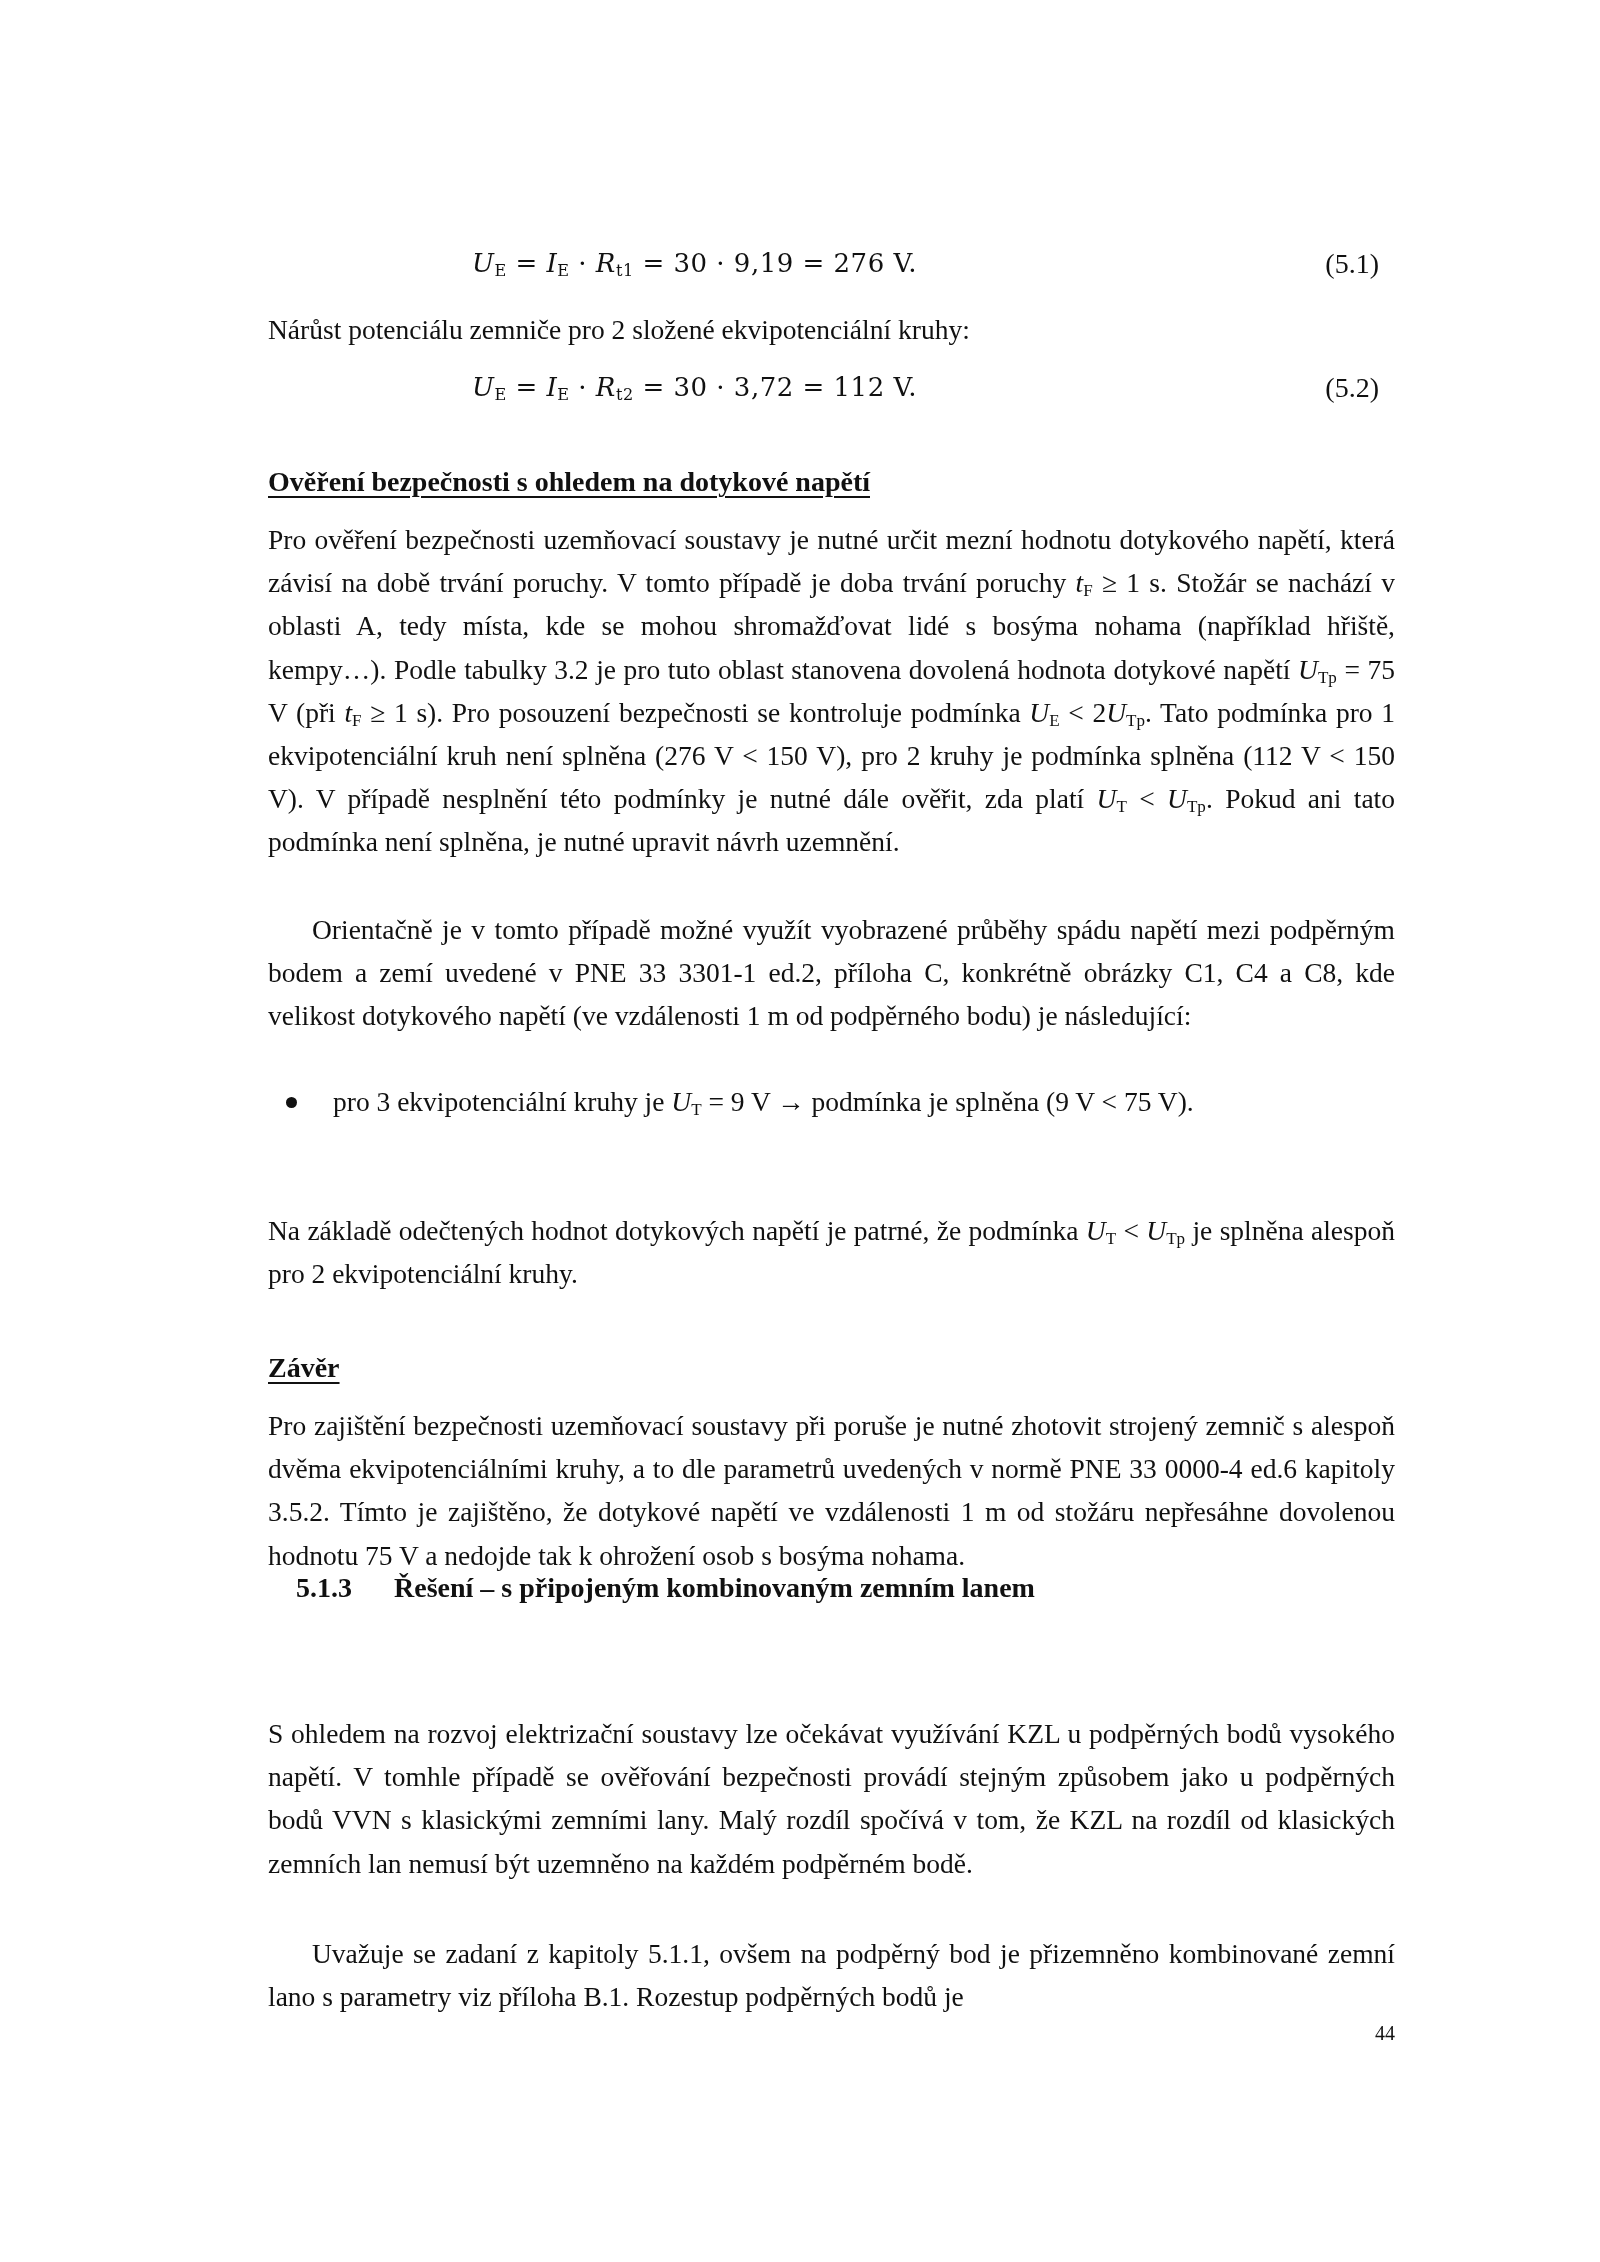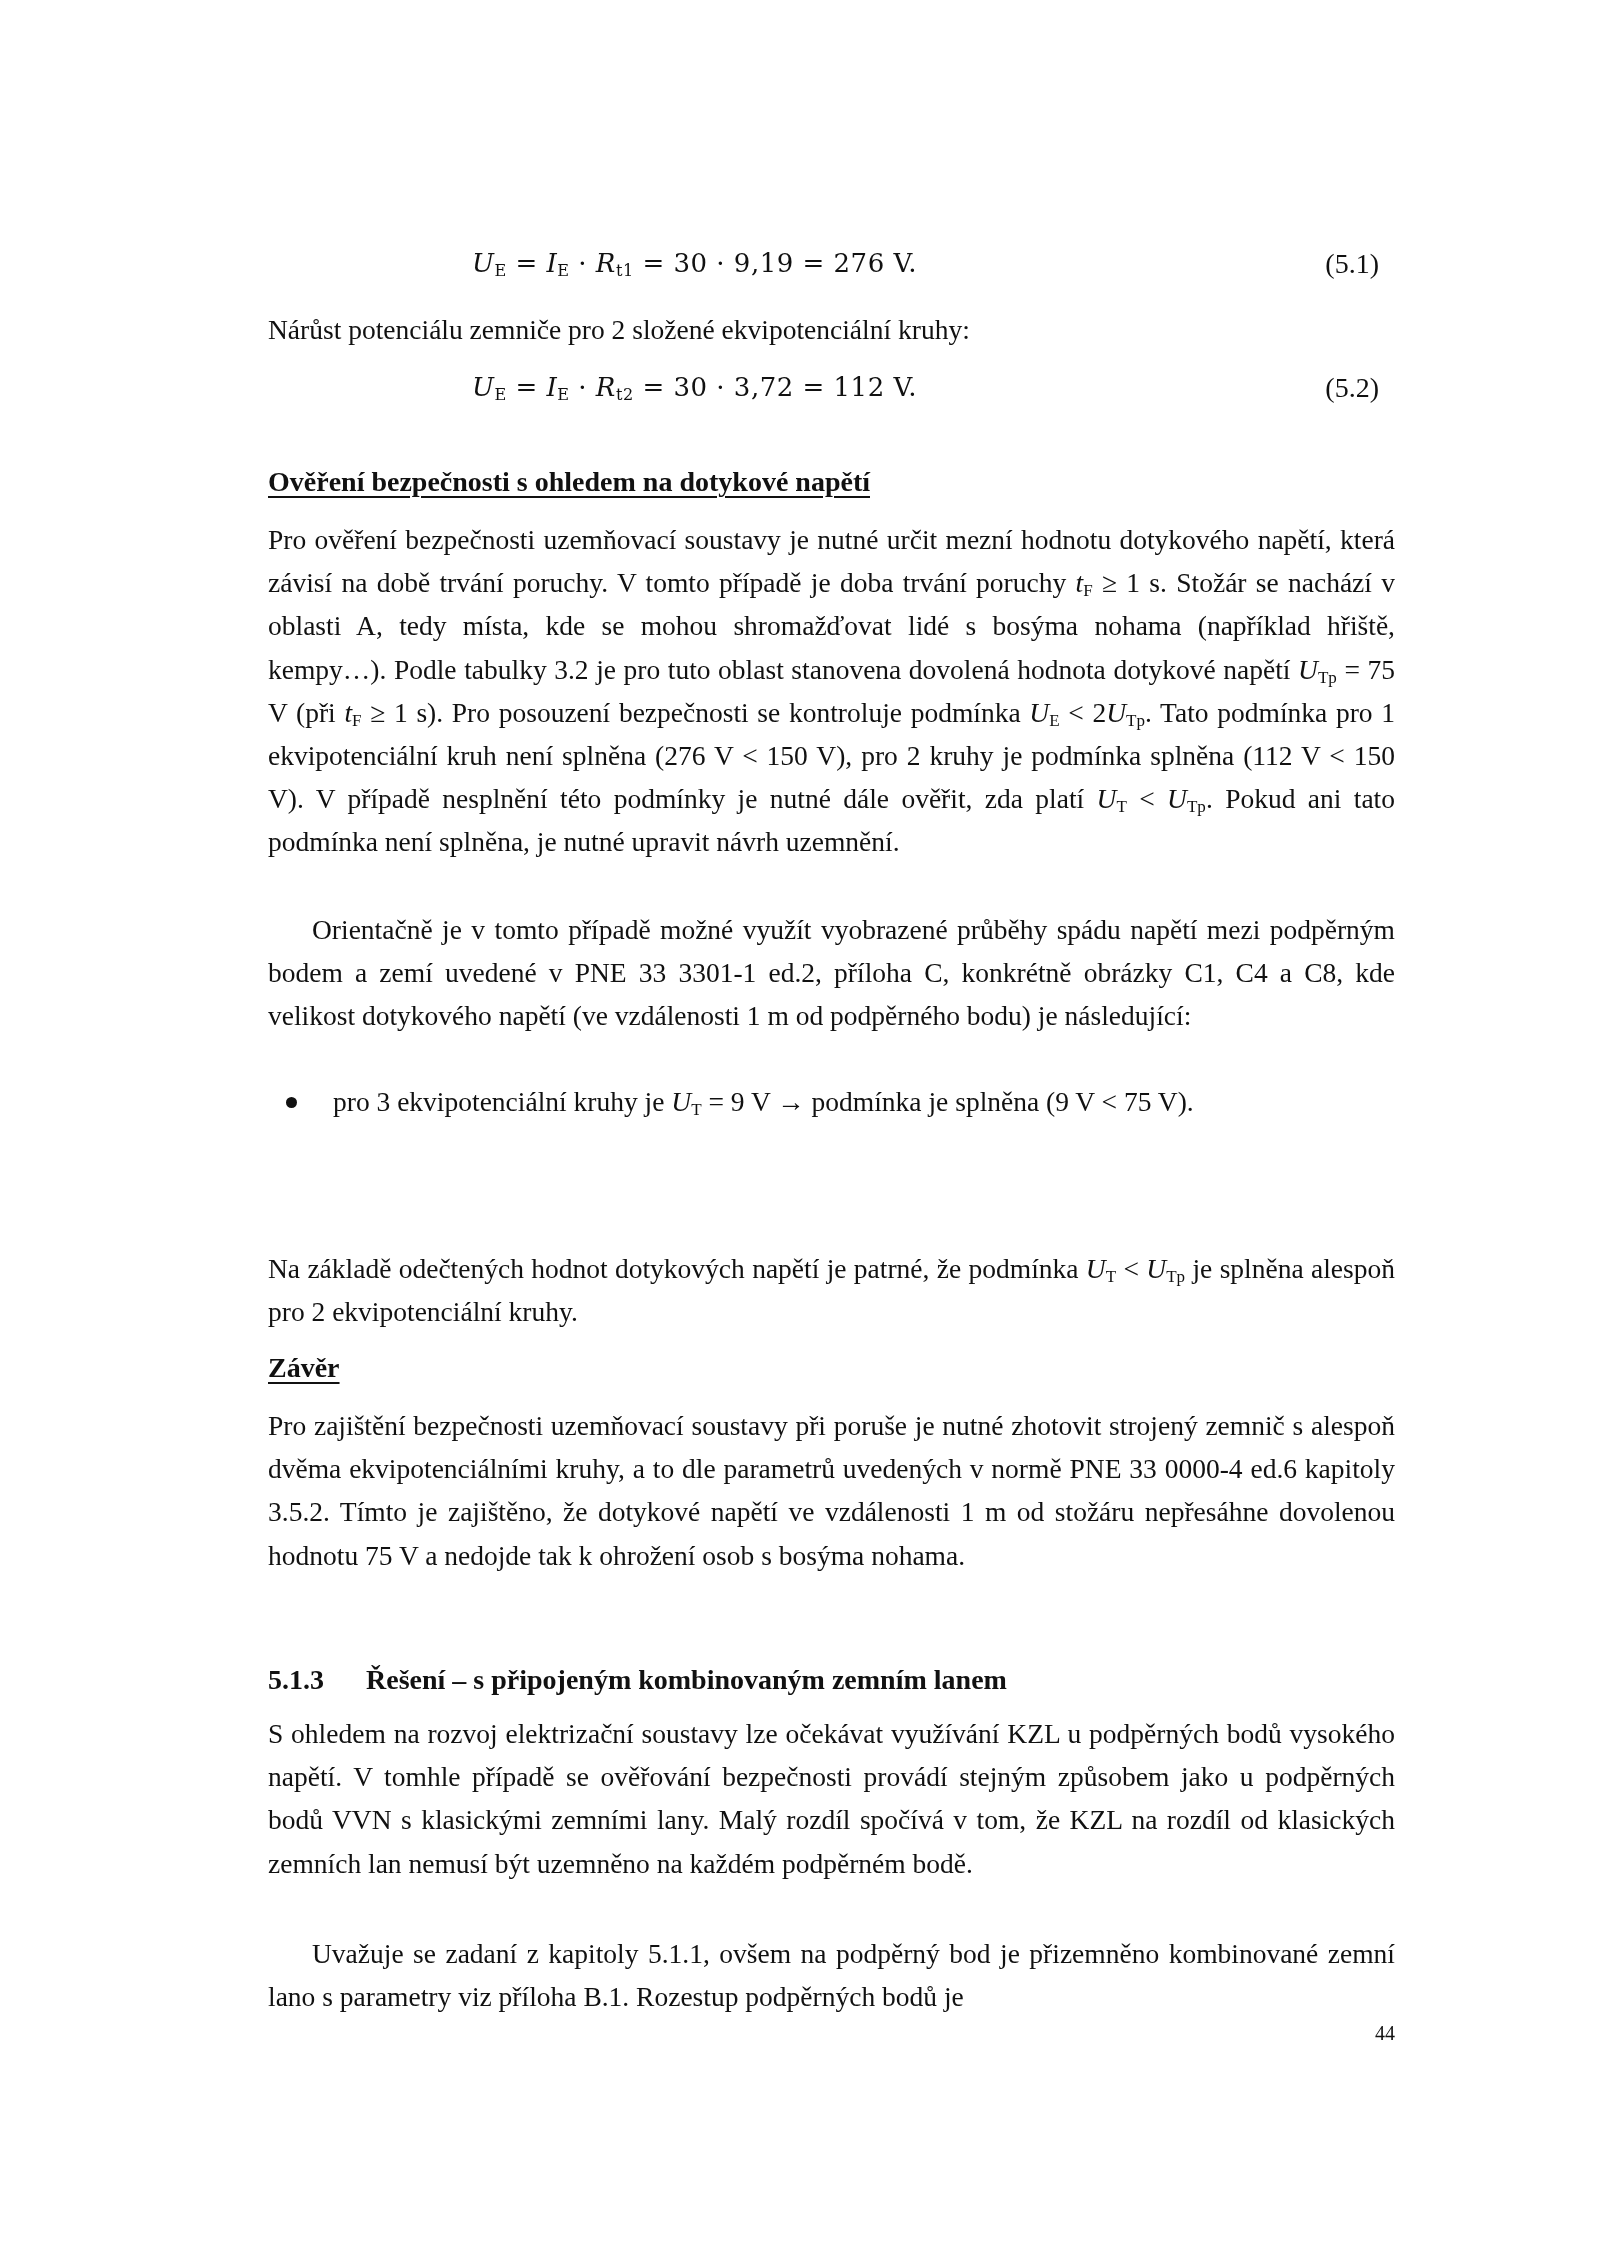--- a/index.html
+++ b/index.html
@@ -55,25 +55,25 @@
   <div class="heading" style="top:466px;">Ověření bezpečnosti s ohledem na dotykové napětí</div>
 
   <div class="p" style="top:518px;"><span>Pro ověření bezpečnosti uzemňovací soustavy je nutné určit mezní hodnotu dotykového napětí, která závisí na době trvání poruchy. V tomto případě je doba trvání poruchy </span><span class="it">t</span><sub>F</sub><span> ≥ 1 s. Stožár se nachází v oblasti A, tedy místa, kde se mohou shromažďovat lidé s bosýma nohama (například hřiště, kempy…). Podle tabulky 3.2 je pro tuto oblast stanovena dovolená hodnota dotykové napětí </span><span class="it">U</span><sub>Tp</sub><span> = 75 V (při </span><span class="it">t</span><sub>F</sub><span> ≥ 1 s). Pro posouzení bezpečnosti se kontroluje podmínka </span><span class="it">U</span><sub>E</sub><span> &lt; 2</span><span class="it">U</span><sub>Tp</sub><span>. Tato podmínka pro 1 ekvipotenciální kruh není splněna (276 V &lt; 150 V), pro 2 kruhy je podmínka splněna (112 V &lt; 150 V). V případě nesplnění této podmínky je nutné dále ověřit, zda platí </span><span class="it">U</span><sub>T</sub><span> &lt; </span><span class="it">U</span><sub>Tp</sub><span>. Pokud ani tato podmínka není splněna, je nutné upravit návrh uzemnění.</span></div>
 
   <div class="p indent" style="top:908px;">Orientačně je v tomto případě možné využít vyobrazené průběhy spádu napětí mezi podpěrným bodem a zemí uvedené v PNE 33 3301-1 ed.2, příloha C, konkrétně obrázky C1, C4 a C8, kde velikost dotykového napětí (ve vzdálenosti 1 m od podpěrného bodu) je následující:</div>
 
   <ul class="bullets" style="top:1080px;">
     <li><span class="dot"></span><span>pro 3 ekvipotenciální kruhy je </span><span class="it">U</span><sub>T</sub><span> = 9 V → podmínka je splněna (9 V &lt; 75 V).</span></li>
   </ul>
 
-  <div class="p" style="top:1209px;margin-top:38px;"><span>Na základě odečtených hodnot dotykových napětí je patrné, že podmínka </span><span class="it">U</span><sub>T</sub><span> &lt; </span><span class="it">U</span><sub>Tp</sub><span> je splněna alespoň pro 2 ekvipotenciální kruhy.</span></div>
+  <div class="p" style="top:1209px;"><span>Na základě odečtených hodnot dotykových napětí je patrné, že podmínka </span><span class="it">U</span><sub>T</sub><span> &lt; </span><span class="it">U</span><sub>Tp</sub><span> je splněna alespoň pro 2 ekvipotenciální kruhy.</span></div>
 
   <div class="heading" style="top:1352px;">Závěr</div>
   <div class="p" style="top:1404px;">Pro zajištění bezpečnosti uzemňovací soustavy při poruše je nutné zhotovit strojený zemnič s alespoň dvěma ekvipotenciálními kruhy, a to dle parametrů uvedených v normě PNE 33 0000-4 ed.6 kapitoly 3.5.2. Tímto je zajištěno, že dotykové napětí ve vzdálenosti 1 m od stožáru nepřesáhne dovolenou hodnotu 75 V a nedojde tak k ohrožení osob s bosýma nohama.</div>
 
-  <div class="sec" style="top:1664px;">
+  <div class="sec" style="top:1572px;margin-left:28px;">
     <span class="secnum">5.1.3</span><span>Řešení – s připojeným kombinovaným zemním lanem</span>
   </div>
   <div class="p" style="top:1712px;">S ohledem na rozvoj elektrizační soustavy lze očekávat využívání KZL u podpěrných bodů vysokého napětí. V tomhle případě se ověřování bezpečnosti provádí stejným způsobem jako u podpěrných bodů VVN s klasickými zemními lany. Malý rozdíl spočívá v tom, že KZL na rozdíl od klasických zemních lan nemusí být uzemněno na každém podpěrném bodě.</div>
   <div class="p indent" style="top:1932px;">Uvažuje se zadaní z kapitoly 5.1.1, ovšem na podpěrný bod je přizemněno kombinované zemní lano s parametry viz příloha B.1. Rozestup podpěrných bodů je</div>
 
   <div class="pagenum" style="top:2022px;">44</div>
 </div>
 
 </body></html>

